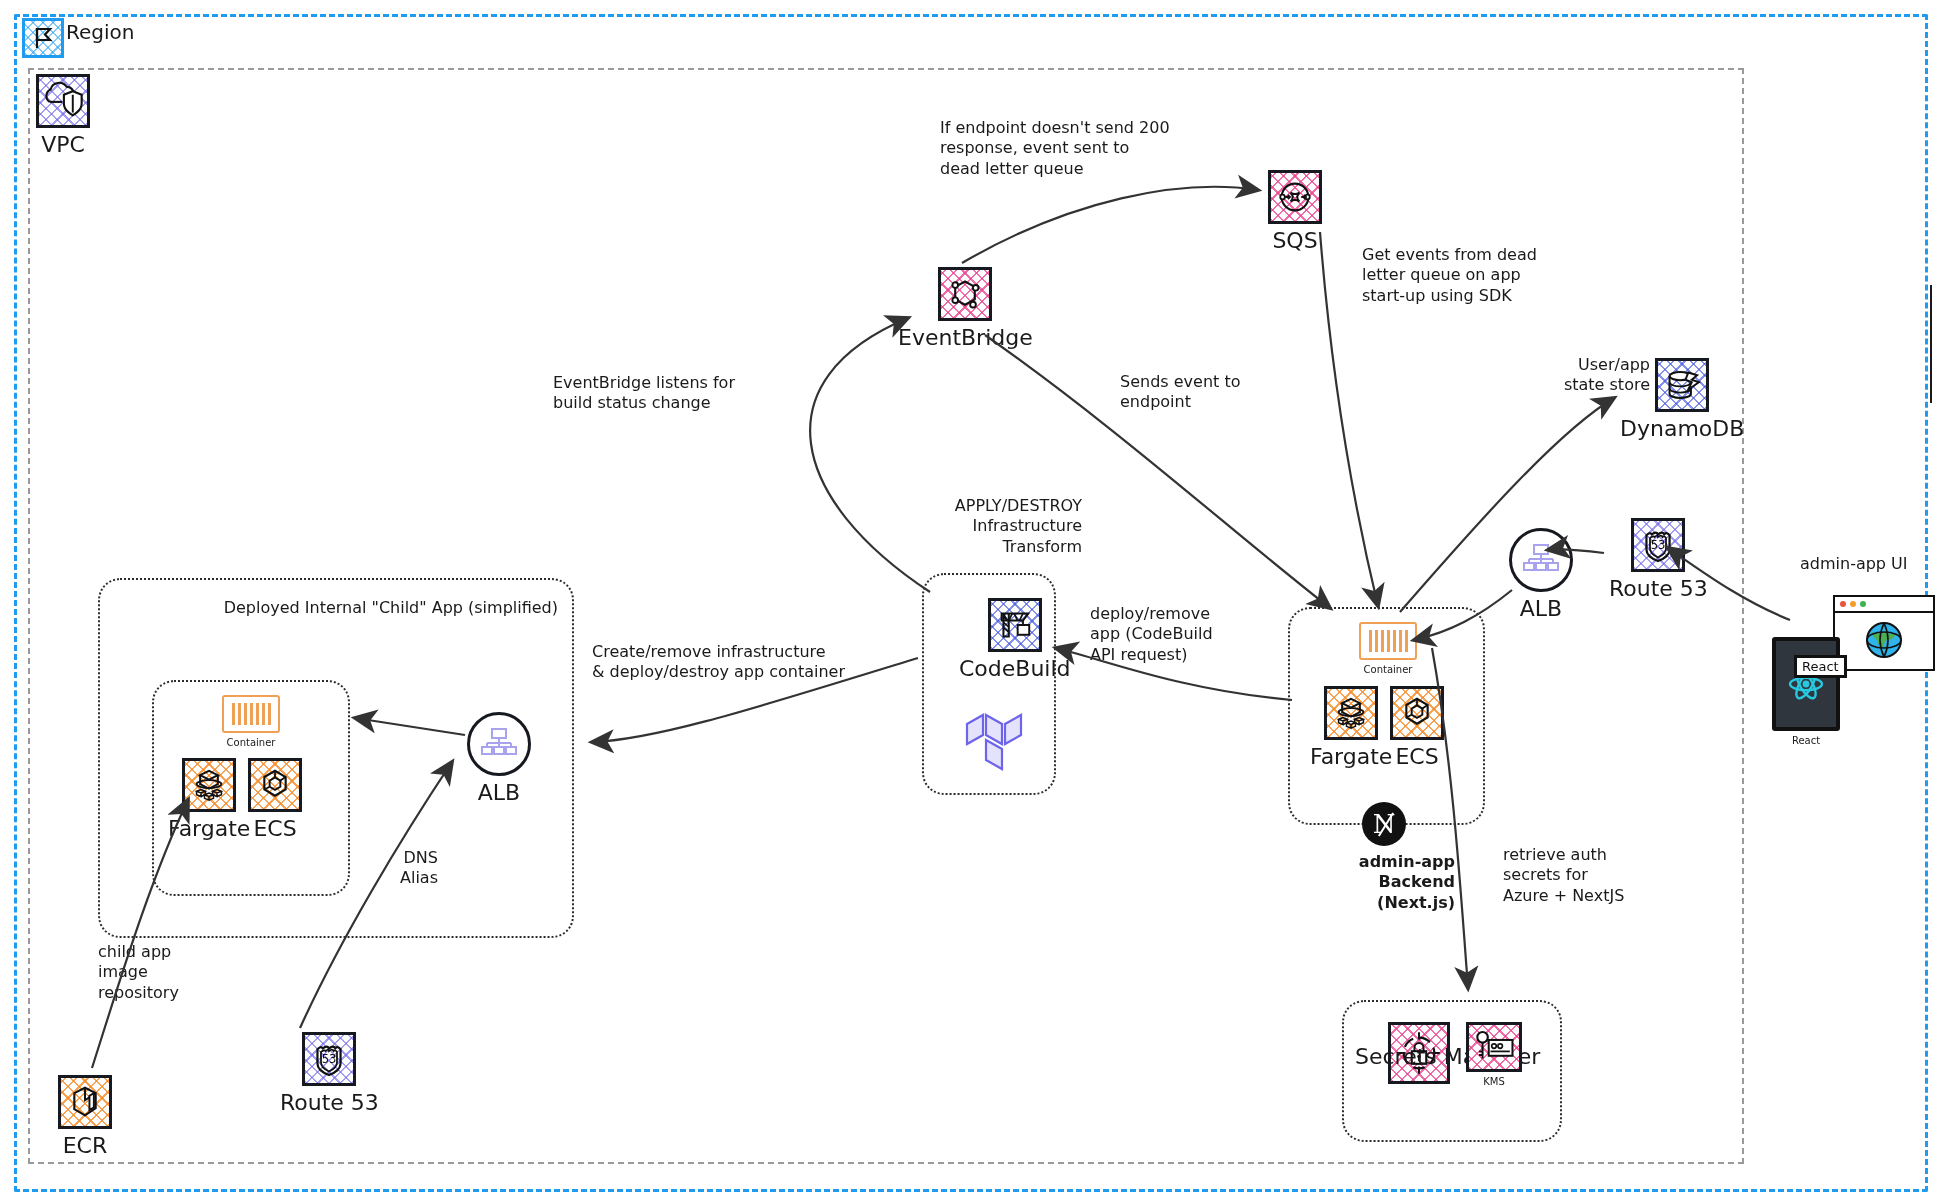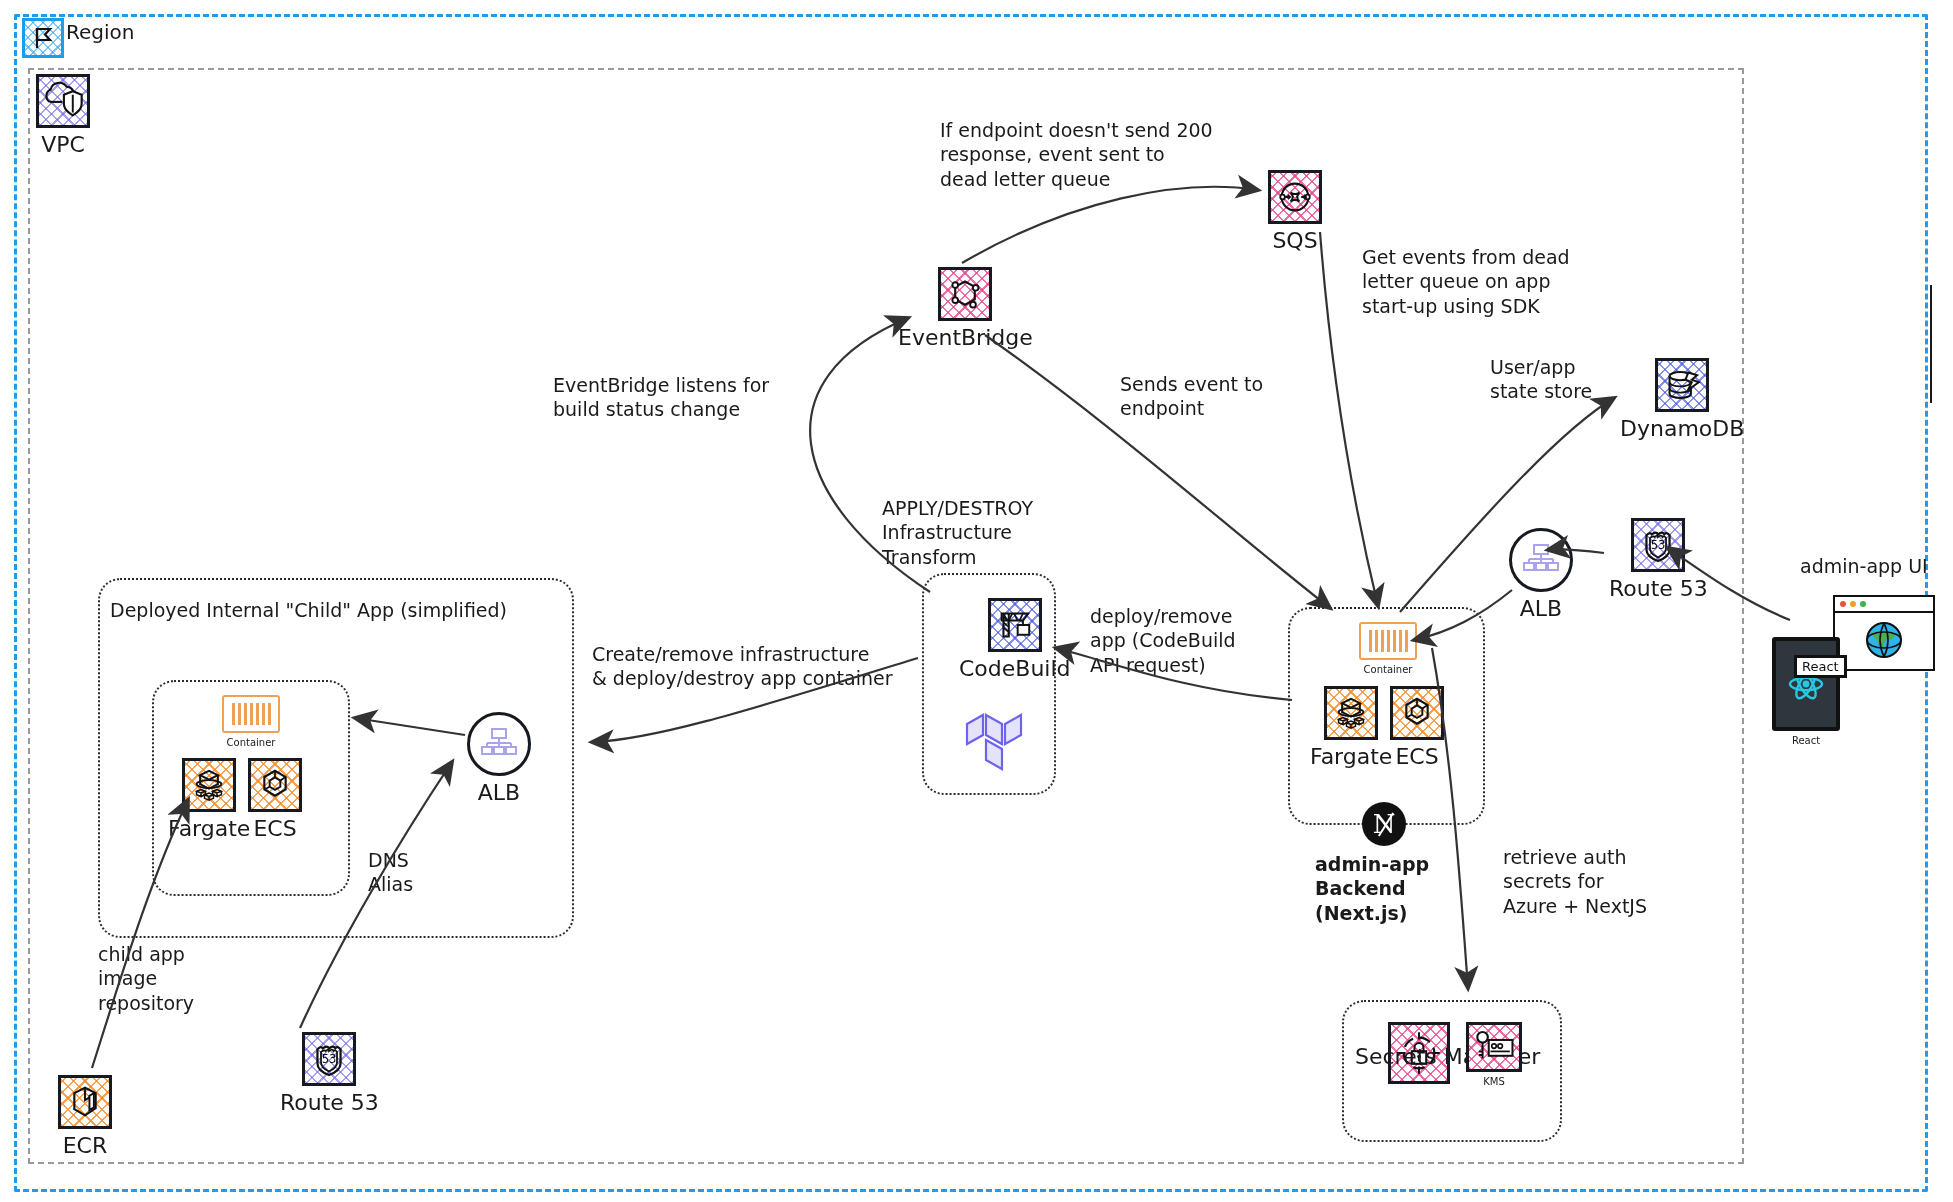--- a/index.html
+++ b/index.html
@@ -67,24 +67,24 @@
   }
   .sq svg{position:absolute;left:0;top:0;width:100%;height:100%;}
   .cap{
     font-size:22px;color:#1a1a1a;margin-top:4px;white-space:nowrap;
     font-family:"DejaVu Sans", sans-serif;
   }
   .cap-sm{font-size:10px;}
 
   
   .note{
-    font-size:19px;line-height:1.28;color:#1a1a1a;white-space:pre-line;
+    font-size:16px;line-height:1.28;color:#1a1a1a;white-space:pre-line;
     font-family:"DejaVu Sans", sans-serif;
   }
-  .note-c{text-align:left;}
+  .note-c{text-align:right;}
 
   
   .dot-box{border:2.5px dotted #2b2b2b;border-radius:22px;}
 
   
   .alb-circle{
     width:58px;height:58px;border:3px solid #16191f;border-radius:50%;
     display:flex;align-items:center;justify-content:center;background:#fff;
   }
 

